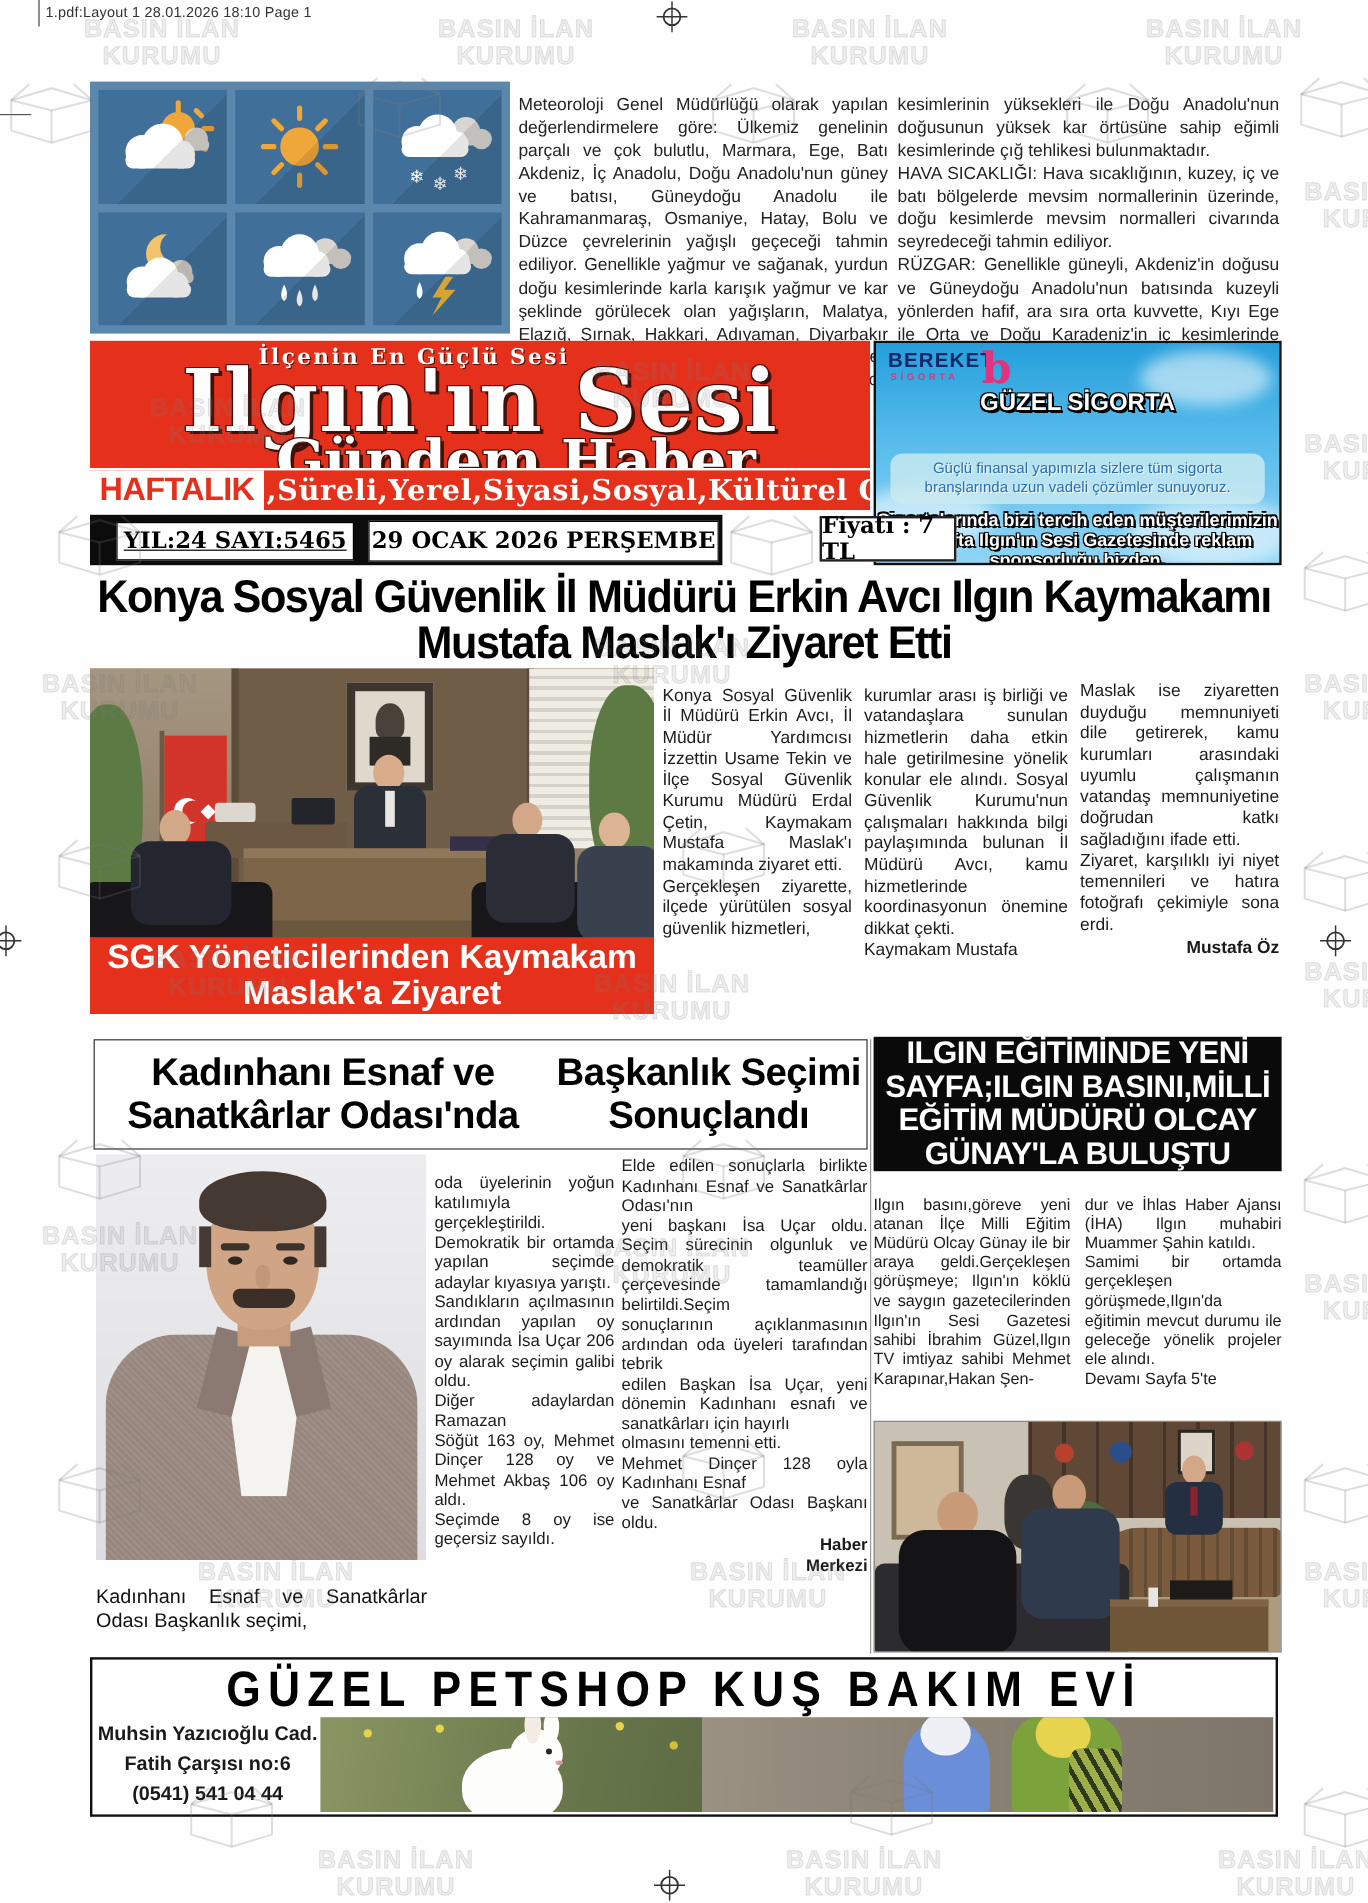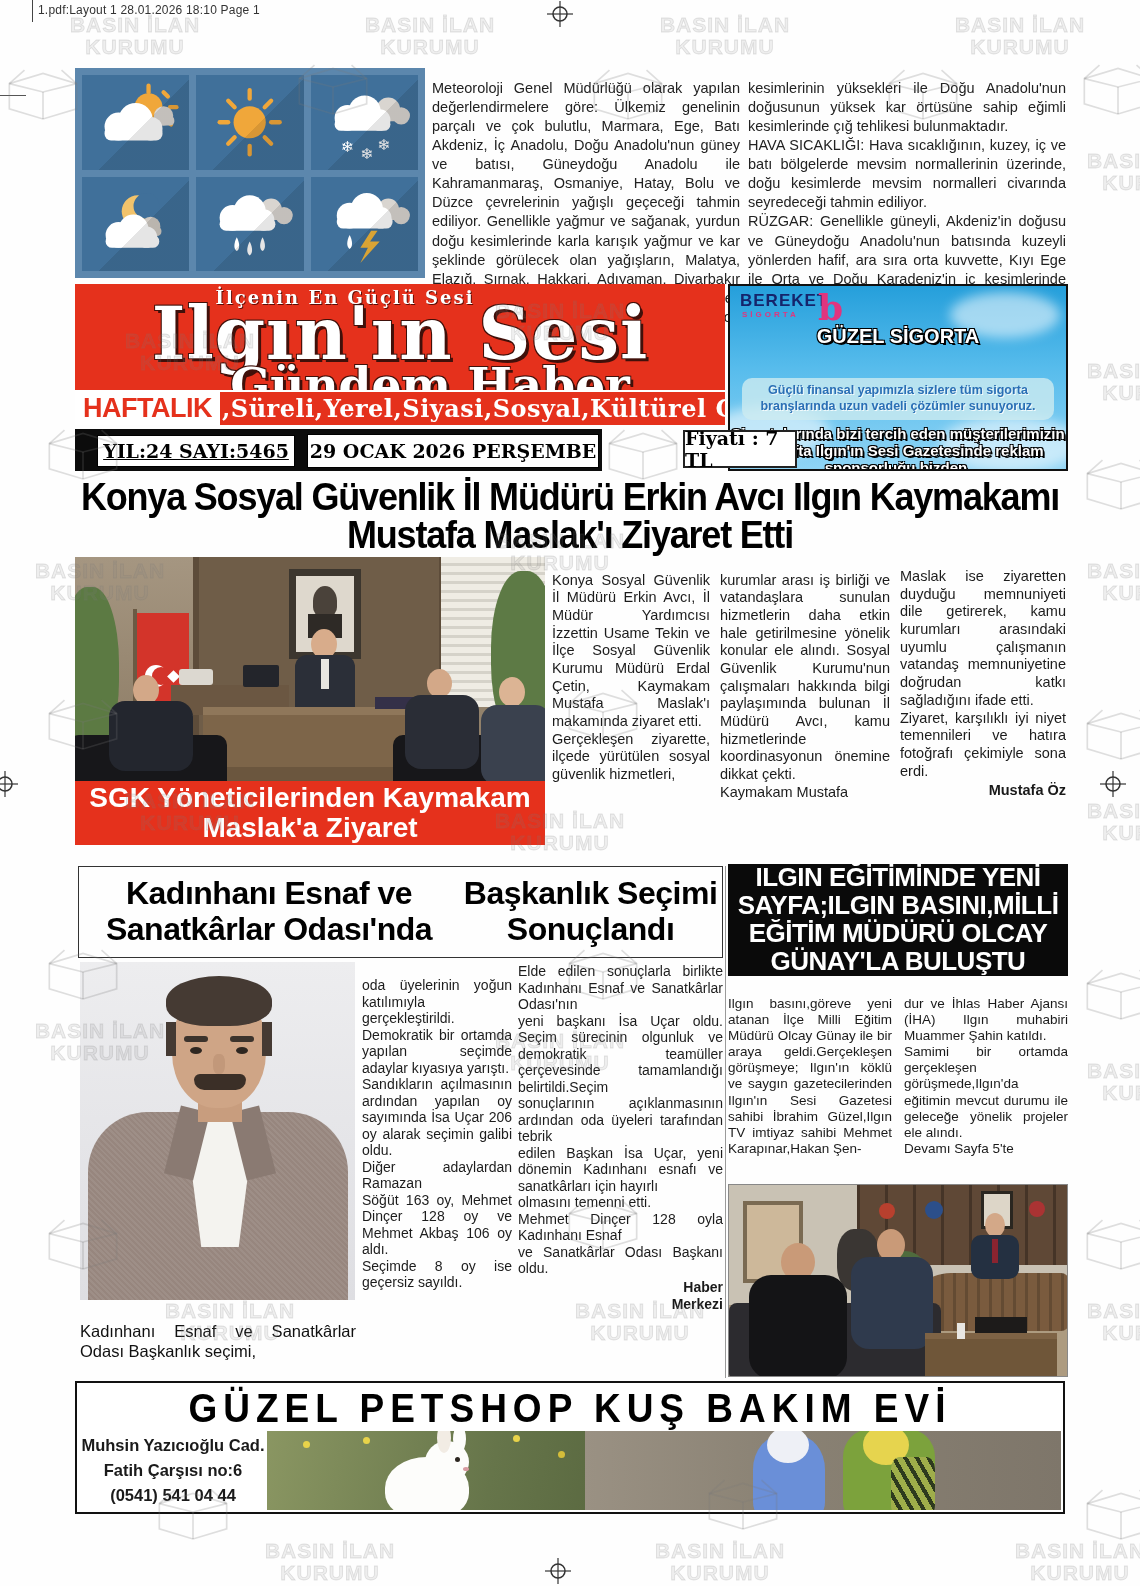--- a/index.html
+++ b/index.html
@@ -52,21 +52,21 @@
           background:linear-gradient(180deg,#259fdb 0%,#57bcec 45%,#8fd4f5 100%);overflow:hidden;}
   .cloud{position:absolute;background:rgba(255,255,255,.55);border-radius:50%;filter:blur(6px);}
   .brand{position:absolute;left:10px;top:5px;font-weight:bold;font-size:17px;color:#15246b;letter-spacing:1px;}
   .brand-sub{position:absolute;left:12px;top:24px;font-weight:bold;font-size:8px;color:#e0357e;letter-spacing:3px;}
   .brand-b{position:absolute;left:88px;top:0px;font-weight:bold;font-size:36px;color:#e0357e;font-family:"DejaVu Serif",serif;}
   .ins-title{position:absolute;left:0;right:0;top:38px;text-align:center;color:#fff;font-weight:bold;
           font-size:20px;line-height:1.25;
           text-shadow:-1px -1px 0 #000,1px -1px 0 #000,-1px 1px 0 #000,1px 1px 0 #000,2px 2px 0 #000;}
   .ins-box{position:absolute;left:12px;right:12px;top:92px;height:42px;background:rgba(205,235,240,.8);
           border-radius:10px;display:flex;align-items:center;justify-content:center;text-align:center;
-          color:#2a6fb5;font-weight:bold;font-size:12.5px;line-height:1.25;padding:0 6px;box-sizing:border-box;
+          color:#2a6fb5;font-weight:normal;font-size:12.5px;line-height:1.25;padding:0 6px;box-sizing:border-box;
           text-shadow:1px 1px 0 rgba(255,255,255,.8);}
   .ins-footer{position:absolute;left:0;right:0;top:140px;text-align:center;color:#fff;font-weight:bold;
           font-size:15px;line-height:1.12;
           text-shadow:-1px -1px 0 #000,1px -1px 0 #000,-1px 1px 0 #000,1px 1px 0 #000,2px 2px 0 #000;}
 
   
   .datebar{left:75px;top:429px;width:527px;height:42px;background:#0c0c0c;}
   .datebox{position:absolute;background:#fff;border:1px solid #000;display:flex;align-items:center;justify-content:center;
           font-family:"DejaVu Serif",serif;font-weight:bold;font-size:19px;color:#000;}
   .db1{left:22px;top:6px;width:196px;height:30px;text-decoration:underline;}

